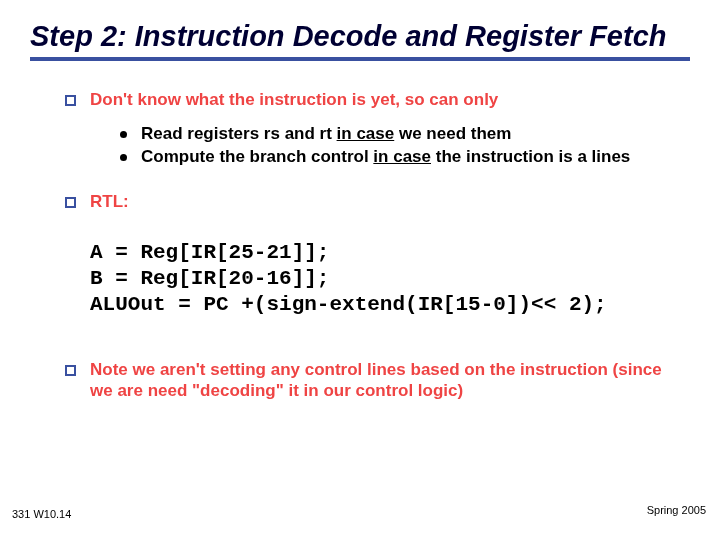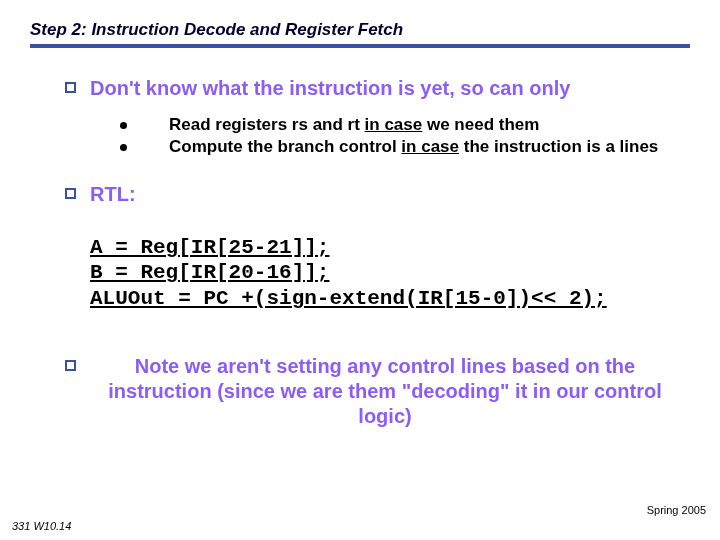--- a/index.html
+++ b/index.html
@@ -5,21 +5,21 @@
   * { margin: 0; padding: 0; box-sizing: border-box; }
   body {
     width: 720px;
     height: 540px;
     background: #ffffff;
     font-family: Arial, Helvetica, sans-serif;
     position: relative;
     padding: 20px 30px 0 30px;
   }
   .title {
-    font-size: 17px;
+    font-size: 29px;
     font-weight: bold;
     font-style: italic;
     color: #000033;
     padding-bottom: 2px;
   }
   .underline {
     height: 4px;
     background: #3950a0;
     margin-top: 2px;
     margin-bottom: 28px;
@@ -32,33 +32,31 @@
   }
   .bullet-l1 .marker {
     width: 11px;
     height: 11px;
     border: 2px solid #3950a0;
     margin-top: 6px;
     margin-right: 14px;
     flex-shrink: 0;
   }
   .bullet-l1 .text {
-    font-size: 20px;
+    font-size: 17px;
     font-weight: bold;
-    color: #8b5cf6;
+    color: #ef4444;
     line-height: 1.25;
-    text-align: center;
   }
   .bullet-l2 {
     display: flex;
     align-items: flex-start;
     margin-left: 90px;
     margin-right: 30px;
     margin-bottom: 2px;
-    gap: 28px;
   }
   .bullet-l2 .dot {
     width: 7px;
     height: 7px;
     background: #000;
     border-radius: 50%;
     margin-top: 7px;
     margin-right: 14px;
     flex-shrink: 0;
   }
@@ -72,29 +70,27 @@
   .section-gap-lg { height: 28px; }
   .code-block {
     margin-left: 60px;
     margin-right: 25px;
     font-family: "Courier New", Courier, monospace;
     font-size: 21px;
     font-weight: bold;
     color: #000;
     line-height: 1.22;
     white-space: pre-wrap;
-    text-decoration: underline;
   }
   .footer-left {
     position: absolute;
     left: 12px;
-    bottom: 8px;
+    bottom: 20px;
     font-size: 11px;
     color: #000;
-    font-style: italic;
   }
   .footer-right {
     position: absolute;
     right: 14px;
     bottom: 24px;
     font-size: 11px;
     color: #000;
   }
   .last-bullet .text { padding-right: 10px; }
   .u { text-decoration: underline; }
@@ -132,17 +128,17 @@
 
 <div class="code-block">A = Reg[IR[25-21]];
 B = Reg[IR[20-16]];
 ALUOut = PC +(sign-extend(IR[15-0])&lt;&lt; 2);</div>
 
 <div class="section-gap-lg"></div>
 <div style="height:14px"></div>
 
 <div class="bullet-l1 last-bullet">
   <div class="marker"></div>
-  <div class="text">Note we aren't setting any control lines based on the instruction (since we are them "decoding" it in our control logic)</div>
+  <div class="text">Note we aren't setting any control lines based on the instruction (since we are need "decoding" it in our control logic)</div>
 </div>
 
 <div class="footer-left">331 W10.14</div>
 <div class="footer-right">Spring 2005</div>
 
 </body></html>

